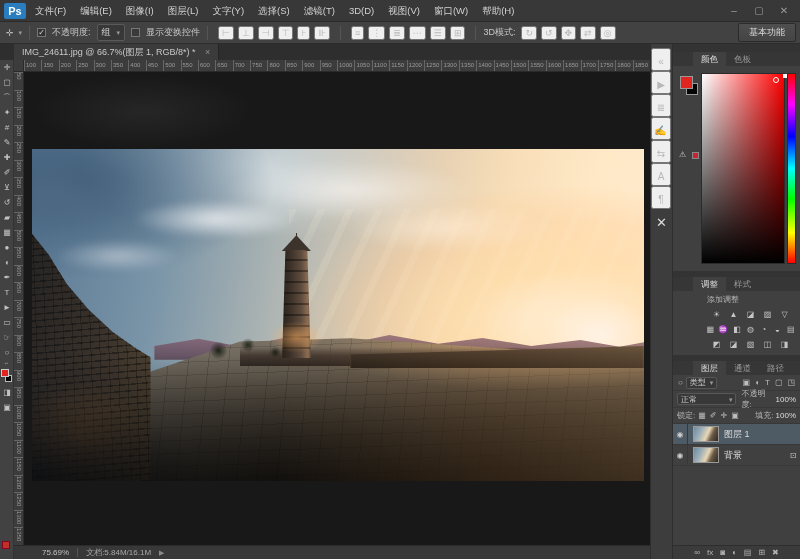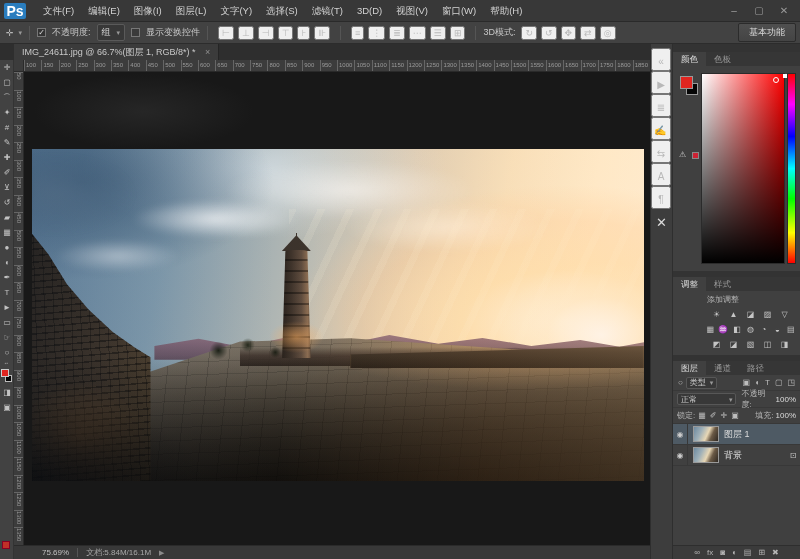--- a/index.html
+++ b/index.html
@@ -3,22 +3,22 @@
 <meta charset="utf-8">
 <style>
   * { box-sizing: border-box; margin: 0; padding: 0; }
   html,body { width:800px; height:559px; overflow:hidden; }
   body { font-family:"Liberation Sans","DejaVu Sans",sans-serif; background:#1d1d1d; color:#ccc; }
   #app { position:relative; width:800px; height:559px; background:#2b2b2b; }
 
   
   #menu-bar { position:absolute; left:0; top:0; width:800px; height:22px; background:#383838;
     border-bottom:1px solid #2a2a2a; display:flex; align-items:center; font-size:9.5px; color:#d2d2d2; }
-  .ps-logo { width:22px; height:16px; margin:0 10px 0 4px; background:#2a7dbe; color:#fff; font-weight:bold;
-    font-size:14px; text-align:center; line-height:16px; border-radius:2px; }
+  .ps-logo { width:22px; height:16px; margin:0 2px 0 4px; background:#2a7dbe; color:#fff; font-weight:bold;
+    font-size:11px; text-align:center; line-height:16px; border-radius:2px; }
   .menu-item { padding:0 7px; line-height:22px; cursor:default; }
   #win-controls { margin-left:auto; display:flex; gap:13px; padding-right:10px; color:#9a9a9a; font-size:10px; }
   #win-controls span { width:12px; text-align:center; }
 
   
   #options-bar { position:absolute; left:0; top:22px; width:800px; height:22px; background:#424242;
     border-bottom:1px solid #2c2c2c; display:flex; align-items:center; font-size:9px; color:#c7c7c7; gap:3px; padding:0 4px; }
   .opt-sep { width:1px; height:14px; background:#555; margin:0 4px; flex:none; }
   .opt-icon { color:#b8b8b8; font-size:9px; padding:0 2px; }
   .checkbox { display:inline-block; width:9px; height:9px; border:1px solid #777; background:#333;
@@ -146,21 +146,21 @@
   .dock-icon { width:20px; height:23px; font-size:10px; line-height:23px; text-align:center; color:#b8b8b8; }
   .dock-close { margin-top:6px; font-size:13px; color:#dcdcdc; }
 
   
   #right-panel { position:absolute; left:672px; top:44px; width:128px; height:515px; background:#404040;
     border-left:1px solid #2e2e2e; display:flex; flex-direction:column; }
   .panel-gap { height:8px; background:#333; flex:none; }
   .panel-divider { height:6px; background:#333; flex:none; }
   .panel-tabs { height:14px; background:#363636; display:flex; font-size:8.5px; flex:none; }
   .panel-tab { padding:0 8px; line-height:14px; color:#999; }
-  .panel-tab.active { background:#404040; color:#ddd; }
+  .panel-tab.active { background:#404040; color:#ddd;margin-left:20px; }
 
   
   #color-body { height:205px; position:relative; flex:none; }
   .fg-swatch { position:absolute; left:7px; top:10px; width:13px; height:13px; background:#e02520; border:1px solid #999; z-index:2; }
   .bg-swatch { position:absolute; left:13px; top:17px; width:12px; height:12px; background:#060606; border:1px solid #999; }
   .gamut-warning { position:absolute; left:6px; top:84px; font-size:8px; color:#ccc; }
   .web-cube { position:absolute; left:19px; top:86px; width:7px; height:7px; background:#c23; border:1px solid #888; }
   .color-field { position:absolute; left:28px; top:7px; width:84px; height:191px; border:1px solid #2b2b2b;
     background:linear-gradient(to bottom, rgba(0,0,0,0) 0%, #000 100%), linear-gradient(to right, #ffffff 0%, #ff0000 100%); }
   .field-marker { position:absolute; right:5px; top:3px; width:6px; height:6px; border:1px solid #fff; border-radius:50%; }

